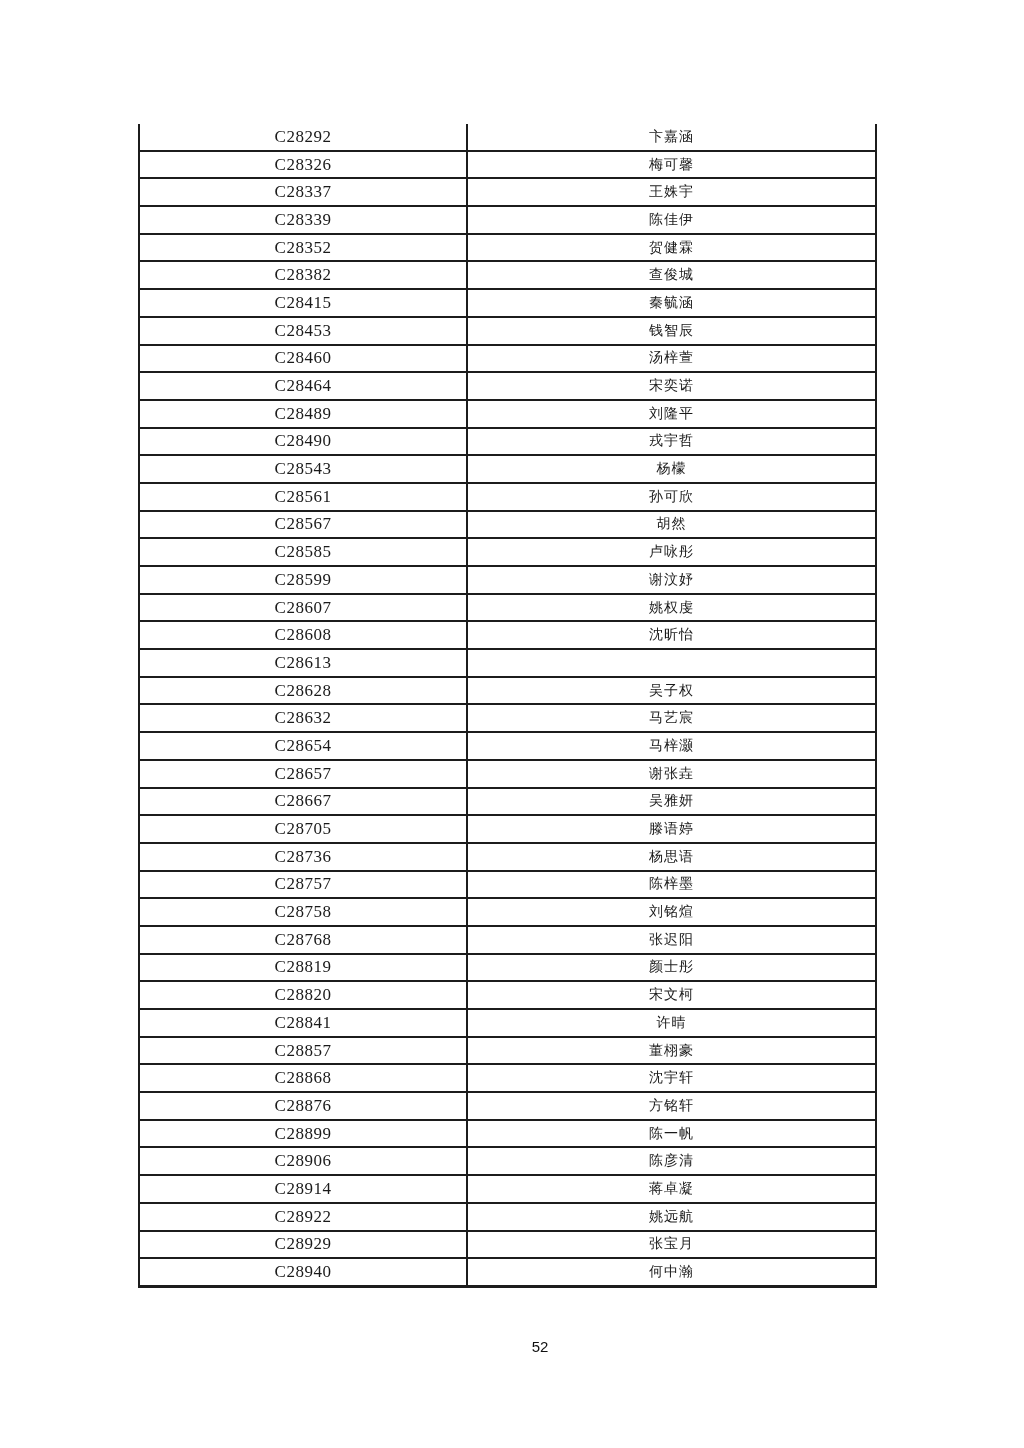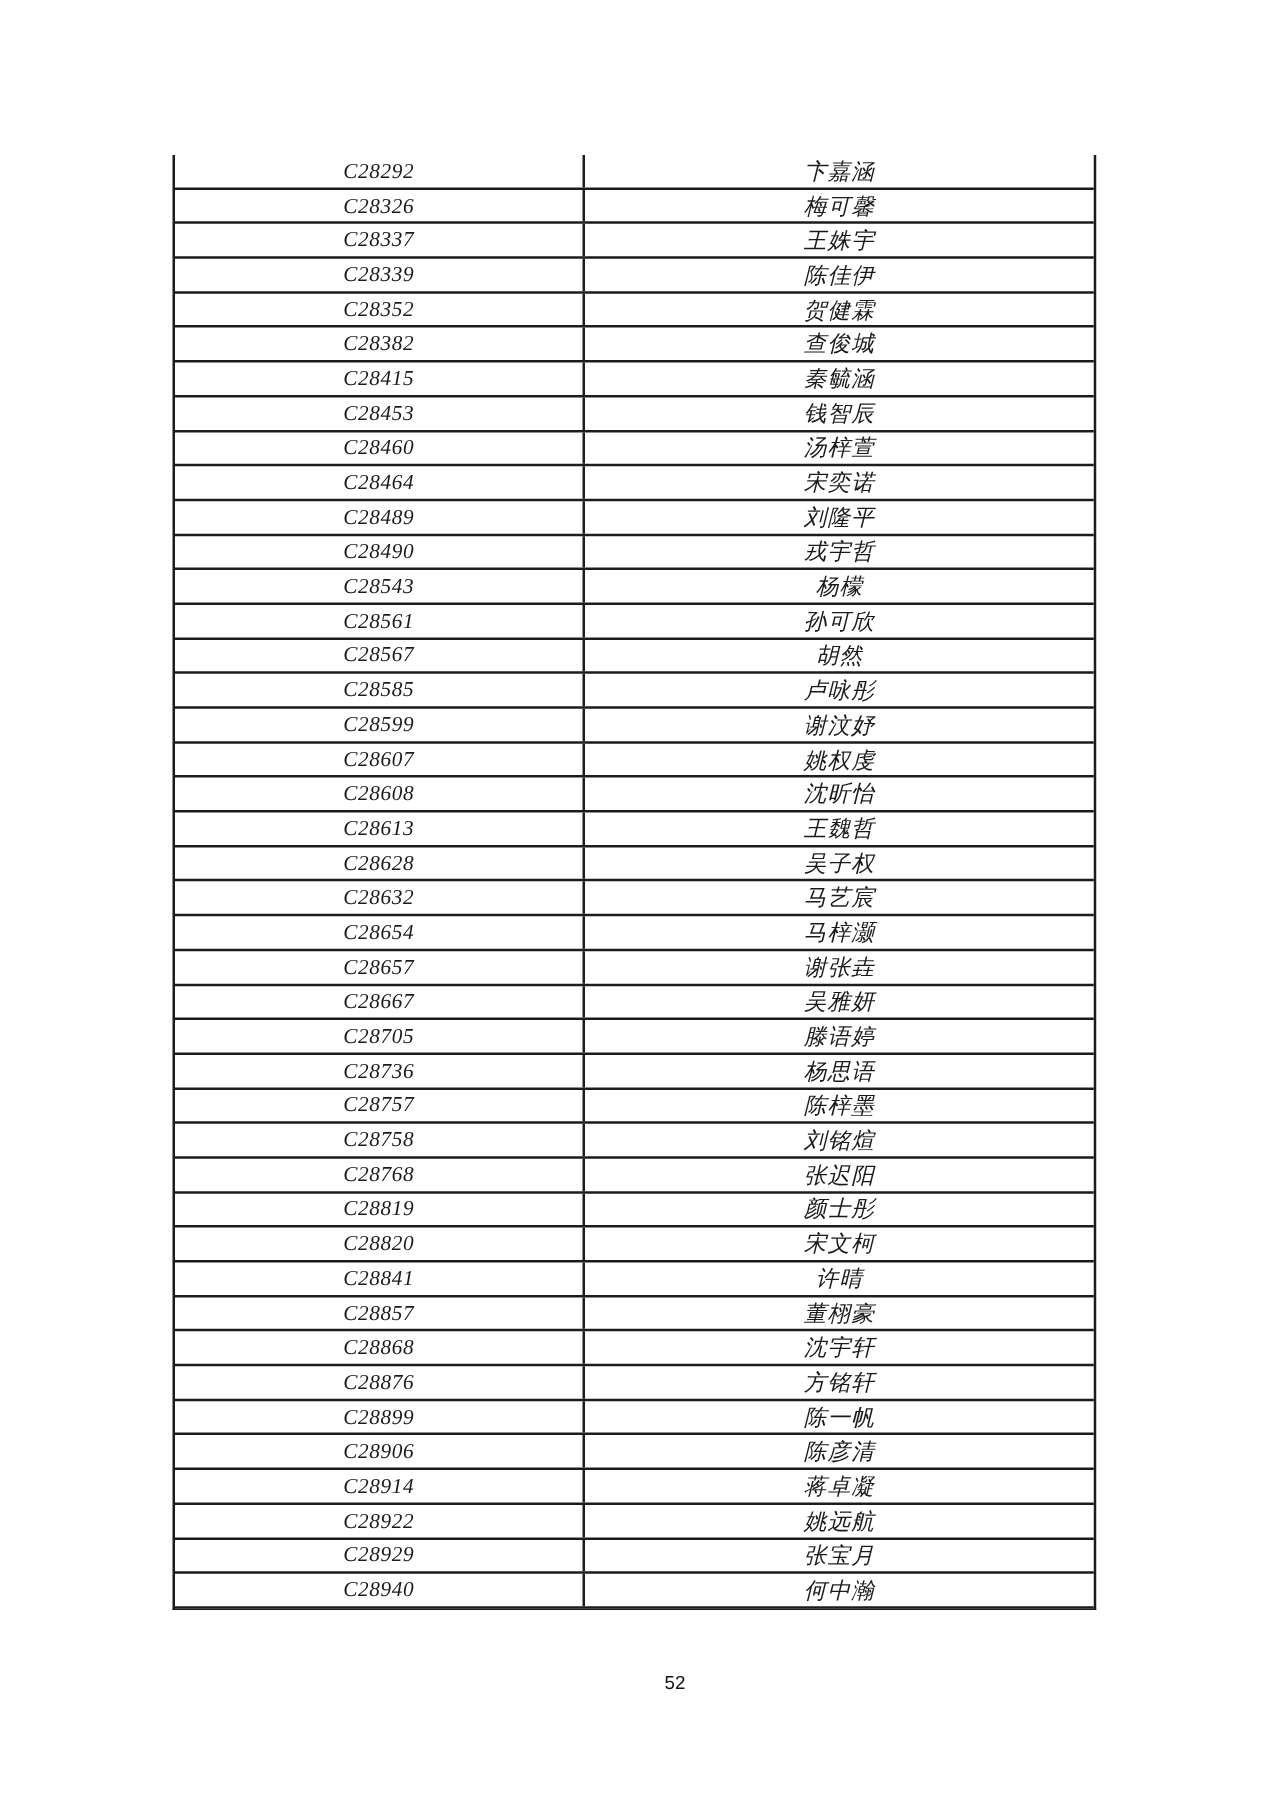--- a/index.html
+++ b/index.html
@@ -24,39 +24,38 @@
     border-left: 2px solid #1c1c1c;
     border-right: 2px solid #1c1c1c;
     border-bottom: 1px solid #1c1c1c;
     box-sizing: border-box;
   }
   .row {
     display: flex;
     height: 27.7px;
     box-sizing: border-box;
     border-bottom: 2px solid #1c1c1c;
-    font-style: italic;
   }
   .cell {
     display: flex;
     align-items: center;
     justify-content: center;
     box-sizing: border-box;
     overflow: hidden;
     white-space: nowrap;
   }
   .cell.id {
     width: 328px;
     border-right: 2px solid #1c1c1c;
     font-size: 17px;
     letter-spacing: 0.5px;
   }
   .cell.name {
     flex: 1;
-    font-size: 18px;
+    font-size: 14px;
     letter-spacing: 1px;
   }
   .page-number {
     position: absolute;
     top: 1338px;
     left: 0;
     width: 100%;
     text-align: center;
     font-family: "Liberation Sans", "DejaVu Sans", sans-serif;
     font-size: 15px;
@@ -161,21 +160,20 @@
         <div class="cell name">姚权虔</div>
       </div>
 
       <div class="row">
         <div class="cell id">C28608</div>
         <div class="cell name">沈昕怡</div>
       </div>
 
       <div class="row">
         <div class="cell id">C28613</div>
-        <div class="cell name">王魏哲</div>
       </div>
 
       <div class="row">
         <div class="cell id">C28628</div>
         <div class="cell name">吴子权</div>
       </div>
 
       <div class="row">
         <div class="cell id">C28632</div>
         <div class="cell name">马艺宸</div>

